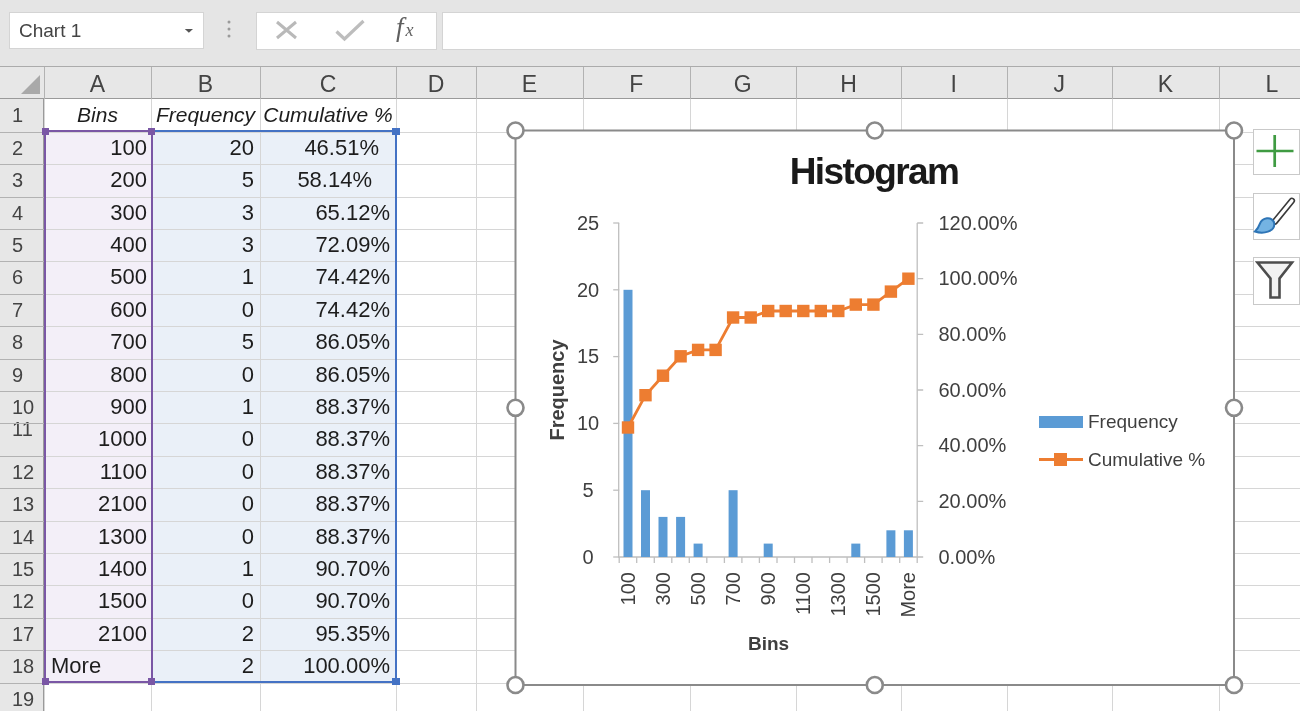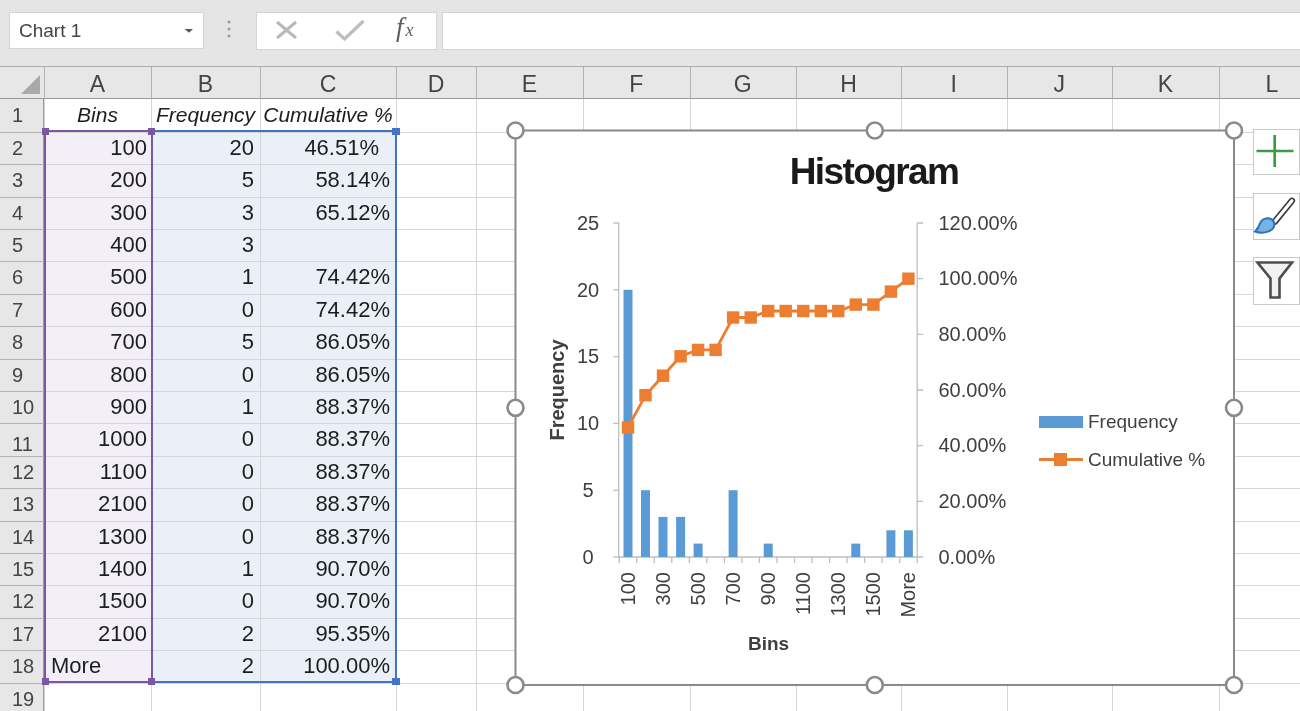--- a/index.html
+++ b/index.html
@@ -70,21 +70,21 @@
 <div class="rowhdr" style="top:99.4px;height:32.4px">1</div>
 <div class="rowhdr" style="top:131.8px;height:32.4px">2</div>
 <div class="rowhdr" style="top:164.2px;height:32.4px">3</div>
 <div class="rowhdr" style="top:196.6px;height:32.4px">4</div>
 <div class="rowhdr" style="top:229.0px;height:32.4px">5</div>
 <div class="rowhdr" style="top:261.4px;height:32.4px">6</div>
 <div class="rowhdr" style="top:293.8px;height:32.4px">7</div>
 <div class="rowhdr" style="top:326.2px;height:32.4px">8</div>
 <div class="rowhdr" style="top:358.6px;height:32.4px">9</div>
 <div class="rowhdr" style="top:391.0px;height:32.4px">10</div>
-<div class="rowhdr" style="top:428px;height:32.4px">11</div>
+<div class="rowhdr" style="top:413px;height:32.4px">11</div>
 <div class="rowhdr" style="top:455.8px;height:32.4px">12</div>
 <div class="rowhdr" style="top:488.2px;height:32.4px">13</div>
 <div class="rowhdr" style="top:520.6px;height:32.4px">14</div>
 <div class="rowhdr" style="top:553.0px;height:32.4px">15</div>
 <div class="rowhdr" style="top:585.4px;height:32.4px">12</div>
 <div class="rowhdr" style="top:617.8px;height:32.4px">17</div>
 <div class="rowhdr" style="top:650.2px;height:32.4px">18</div>
 <div class="rowhdr" style="top:682.6px;height:32.4px">19</div>
 <div class="abs" style="left:0px;top:131.8px;width:44px;height:1px;background:#b2b2b2"></div>
 <div class="abs" style="left:0px;top:164.2px;width:44px;height:1px;background:#b2b2b2"></div>
@@ -138,26 +138,27 @@
 <div class="hline" style="left:45px;top:682.6px;width:1255px"></div>
 
 <div class="cell" style="left:44px;top:99.4px;width:107px;text-align:center;font-style:italic;font-size:21px">Bins</div>
 <div class="cell" style="left:151px;top:99.4px;width:109px;text-align:center;font-style:italic;font-size:21px">Frequency</div>
 <div class="cell" style="left:260px;top:99.4px;width:136px;text-align:center;font-style:italic;font-size:21px">Cumulative&nbsp;%</div>
 <div class="cell num" style="left:44px;top:131.8px;width:103px">100</div>
 <div class="cell num" style="left:151px;top:131.8px;width:103px">20</div>
 <div class="cell num" style="left:249px;top:131.8px;width:130px">46.51%</div>
 <div class="cell num" style="left:44px;top:164.2px;width:103px">200</div>
 <div class="cell num" style="left:151px;top:164.2px;width:103px">5</div>
-<div class="cell num" style="left:260px;top:164.2px;width:130px">58.14%</div>
+<div class="cell num" style="left:242px;top:164.2px;width:130px">58.14%</div>
 <div class="cell num" style="left:44px;top:196.6px;width:103px">300</div>
 <div class="cell num" style="left:151px;top:196.6px;width:103px">3</div>
 <div class="cell num" style="left:260px;top:196.6px;width:130px">65.12%</div>
 <div class="cell num" style="left:44px;top:229.0px;width:103px">400</div>
 <div class="cell num" style="left:151px;top:229.0px;width:103px">3</div>
+<div class="cell num" style="left:260px;top:229.0px;width:130px">72.09%</div>
 <div class="cell num" style="left:44px;top:261.4px;width:103px">500</div>
 <div class="cell num" style="left:151px;top:261.4px;width:103px">1</div>
 <div class="cell num" style="left:260px;top:261.4px;width:130px">74.42%</div>
 <div class="cell num" style="left:44px;top:293.8px;width:103px">600</div>
 <div class="cell num" style="left:151px;top:293.8px;width:103px">0</div>
 <div class="cell num" style="left:260px;top:293.8px;width:130px">74.42%</div>
 <div class="cell num" style="left:44px;top:326.2px;width:103px">700</div>
 <div class="cell num" style="left:151px;top:326.2px;width:103px">5</div>
 <div class="cell num" style="left:260px;top:326.2px;width:130px">86.05%</div>
 <div class="cell num" style="left:44px;top:358.6px;width:103px">800</div>

